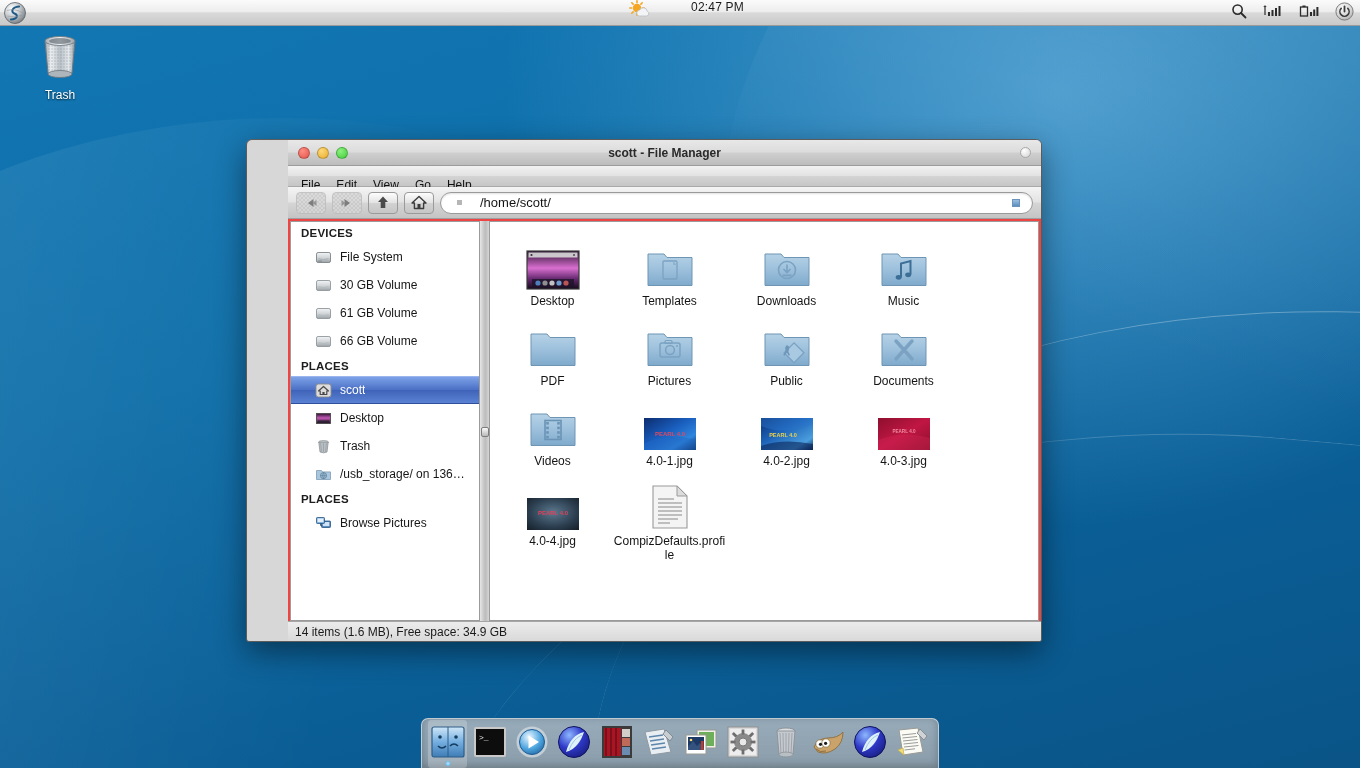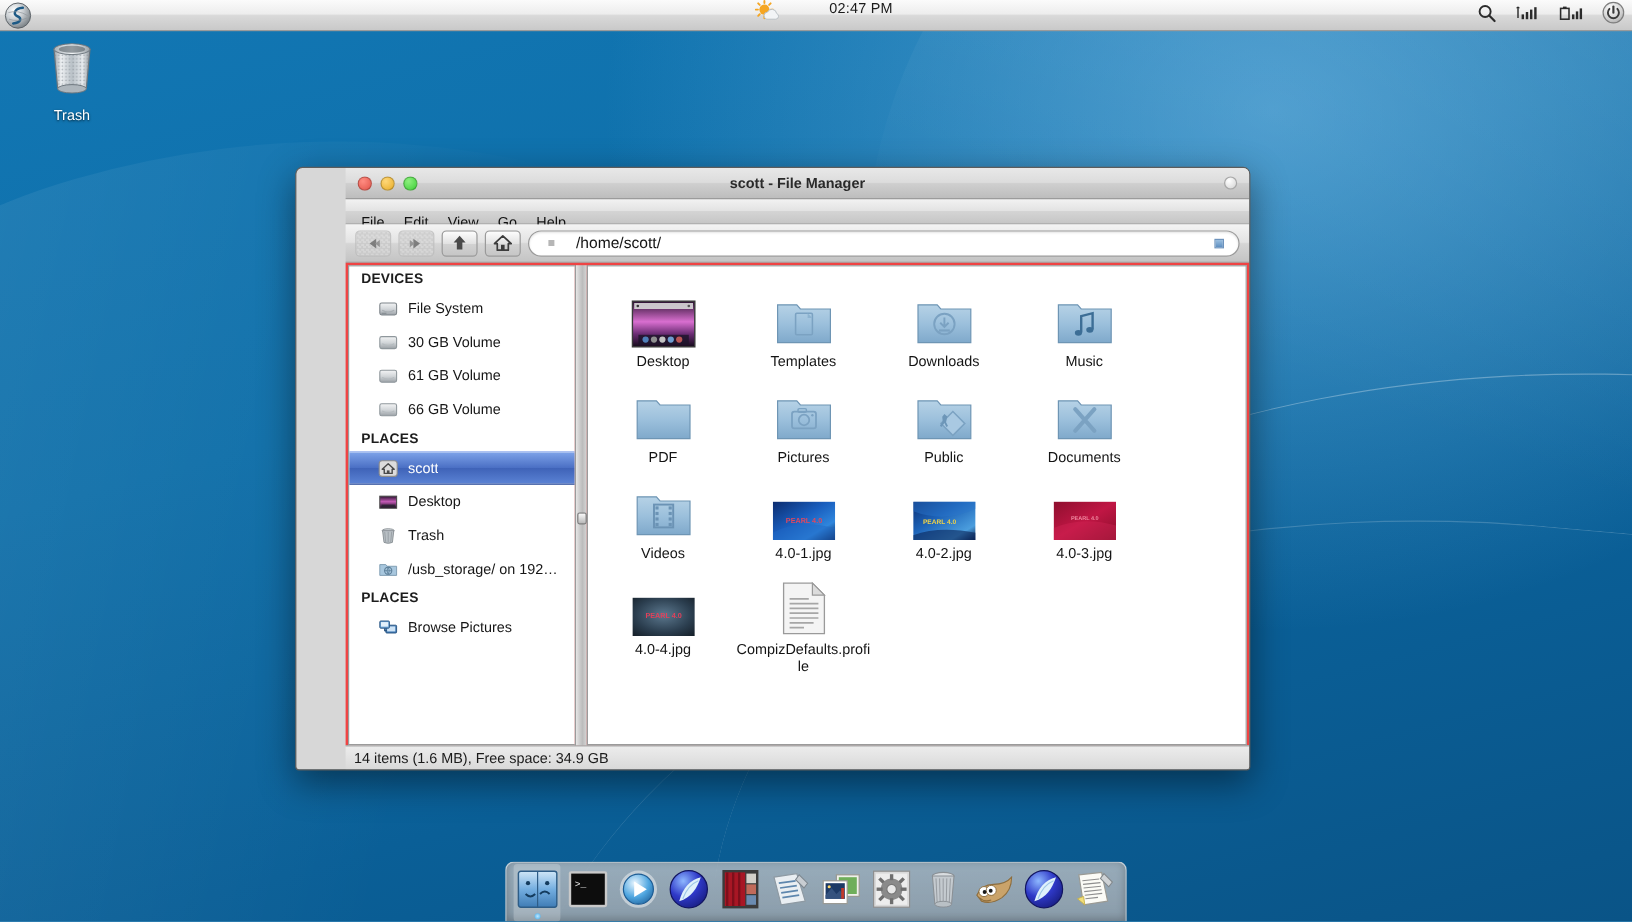--- a/index.html
+++ b/index.html
@@ -503,21 +503,21 @@
         <span class="side-label">Trash</span>
       </div>
       <div class="side-row">
         <span class="side-ico">
           <svg width="17" height="17" viewBox="0 0 17 17" aria-hidden="true">
             <path d="M1.5 4.5 h5 l1.2 1.4 h7.8 v7.6 h-14 Z" fill="#a8c7de" stroke="#7f9db3" stroke-width="0.8"></path>
             <circle cx="8.5" cy="9.6" r="3" fill="none" stroke="#5d7f99" stroke-width="0.9"></circle>
             <path d="M5.5 9.6 h6 M8.5 6.6 q2 3 0 6 q-2 -3 0 -6" fill="none" stroke="#5d7f99" stroke-width="0.7"></path>
           </svg>
         </span>
-        <span class="side-label">/usb_storage/ on 192…</span>
+        <span class="side-label">/usb_storage/ on 136…</span>
       </div>
 
       <div class="side-header">PLACES</div>
       <div class="side-row">
         <span class="side-ico">
           <svg width="17" height="17" viewBox="0 0 17 17" aria-hidden="true">
             <rect x="6.5" y="6" width="9" height="6.5" rx="0.8" fill="#3f78b4" stroke="#2b5682" stroke-width="0.8"></rect>
             <rect x="7.6" y="7" width="6.8" height="4.2" fill="#cfe4f6"></rect>
             <rect x="1.5" y="2.5" width="8" height="6" rx="0.8" fill="#6ea4d6" stroke="#2b5682" stroke-width="0.8"></rect>
             <rect x="2.5" y="3.4" width="6" height="3.8" fill="#e4f1fb"></rect>

